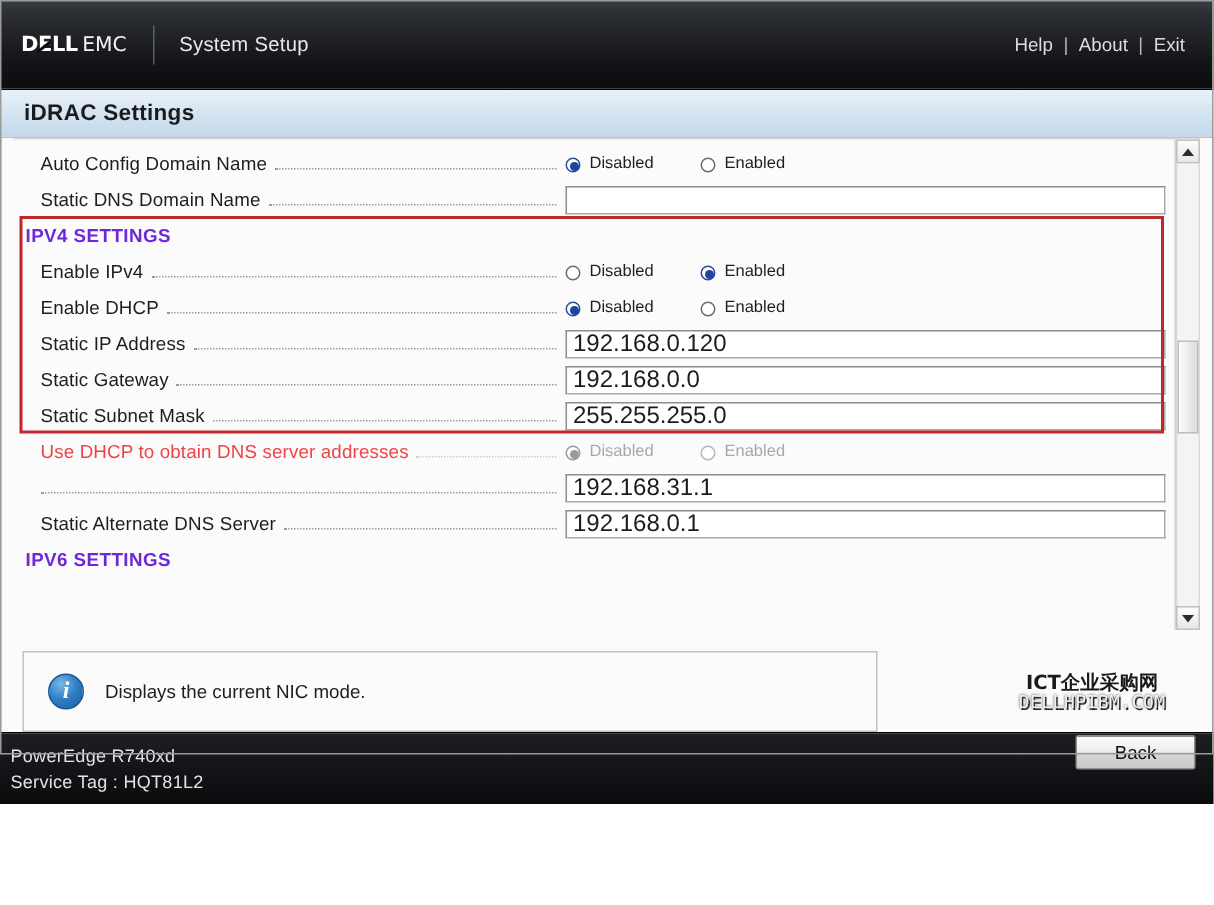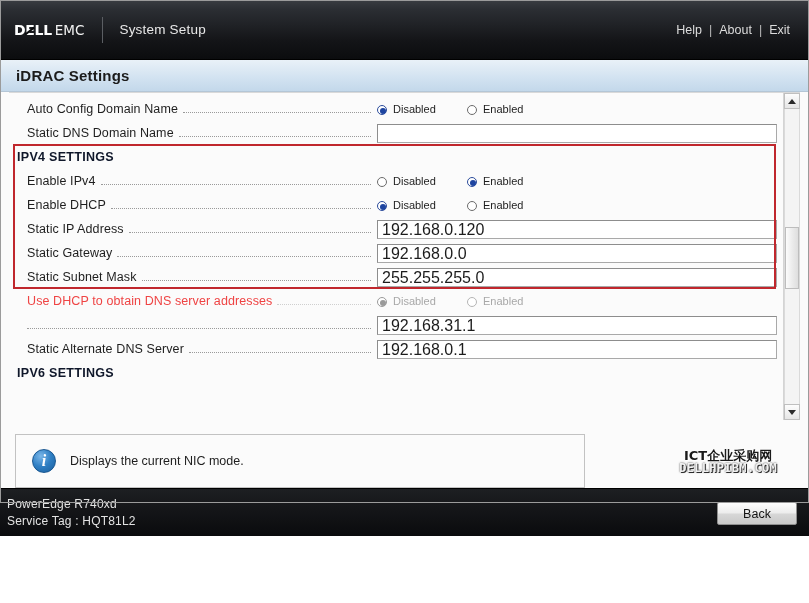--- a/index.html
+++ b/index.html
@@ -160,21 +160,21 @@
     padding-left: 18px;
     padding-right: 6px;
   }
   .row.section {
     height: 24px;
     padding-left: 8px;
   }
   .section-label {
     font-size: 12.5px;
     font-weight: bold;
-    color: #0f172a;
+    color: #6d28d9;
     letter-spacing: .3px;
   }
 
   .row-label {
     font-size: 12.5px;
     color: #1e1e1e;
     white-space: nowrap;
     padding-right: 5px;
     letter-spacing: .1px;
   }
@@ -339,21 +339,21 @@
     display: flex;
     align-items: center;
     padding-left: 7px;
   }
   .footer-info { display: flex; flex-direction: column; justify-content: center; }
   .footer-line { font-size: 12px; color: #e3e3e3; line-height: 17px; letter-spacing: .2px; }
 
   .back-btn {
     position: absolute;
     right: 12px;
-    bottom: 11px;
+    bottom: 23px;
     width: 80px;
     height: 23px;
     background: linear-gradient(to bottom, #fdfdfd 0%, #ececec 48%, #d7d7d7 52%, #c9c9c9 100%);
     border: 1px solid #8e8e8e;
     border-radius: 2px;
     font-size: 12.5px;
     color: #111;
     display: flex;
     align-items: center;
     justify-content: center;
@@ -372,21 +372,21 @@
   .wm-cn {
     font-family: "DejaVu Sans", sans-serif;
     font-weight: bold;
     font-size: 13px;
     color: #1a1a1a;
     text-shadow: 0 0 2px #ffffff, 0 0 3px #ffffff, 1px 1px 0 #ffffff;
     white-space: nowrap;
   }
   .wm-en {
     font-family: "DejaVu Sans Mono", monospace;
-    font-weight: bold;
+    font-weight: normal;
     font-size: 12px;
     color: #f0f0f0;
     text-shadow: 0 0 2px #333, 1px 1px 0 #2a2a2a;
     letter-spacing: .3px;
     white-space: nowrap;
   }
 
   .outer-border {
     position: absolute;
     inset: 0;

